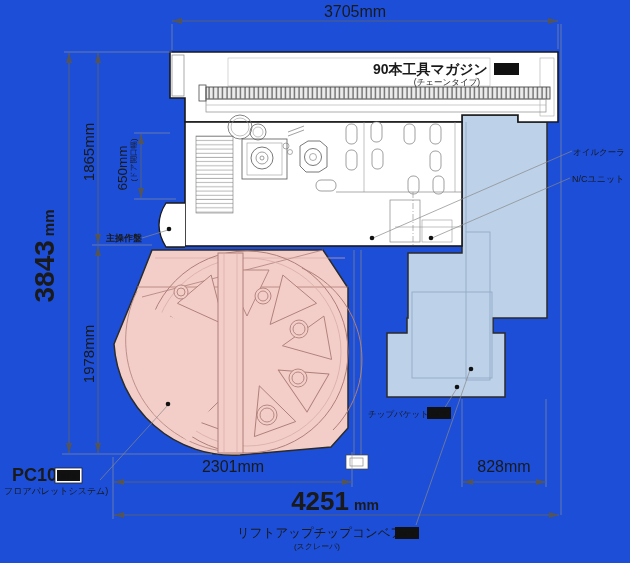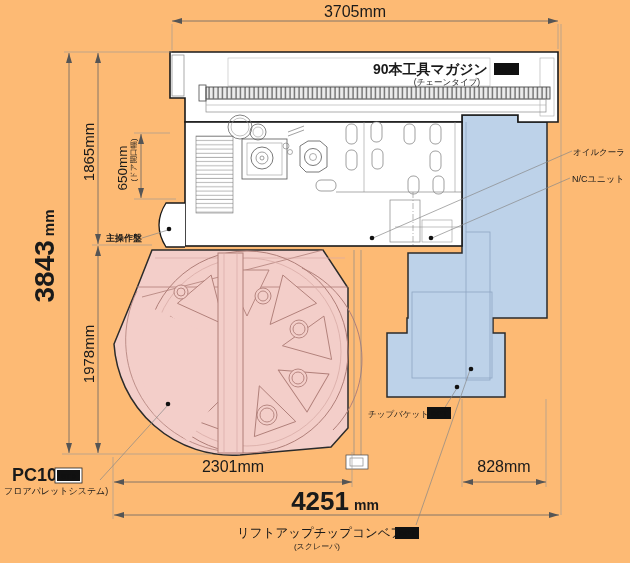--- a/index.html
+++ b/index.html
@@ -1,16 +1,16 @@
 <!DOCTYPE html>
 <html><head>
 <meta charset="utf-8">
 <style>
   html,body{margin:0;padding:0;background:#ffffff;}
-  .stage{position:relative;width:630px;height:563px;background:#fdba74;overflow:hidden;
+  .stage{position:relative;width:630px;height:563px;background:#1d4ed8;overflow:hidden;
          font-family:"Liberation Sans",sans-serif;}
   svg{display:block;}
   text{font-family:"Liberation Sans","DejaVu Sans",sans-serif;fill:#111;}
   .dimtxt{fill:#1a1a1a;}
   .lbl{fill:#1a1a1a;}
 </style>
 </head>
 <body>
 
 <div class="stage">

